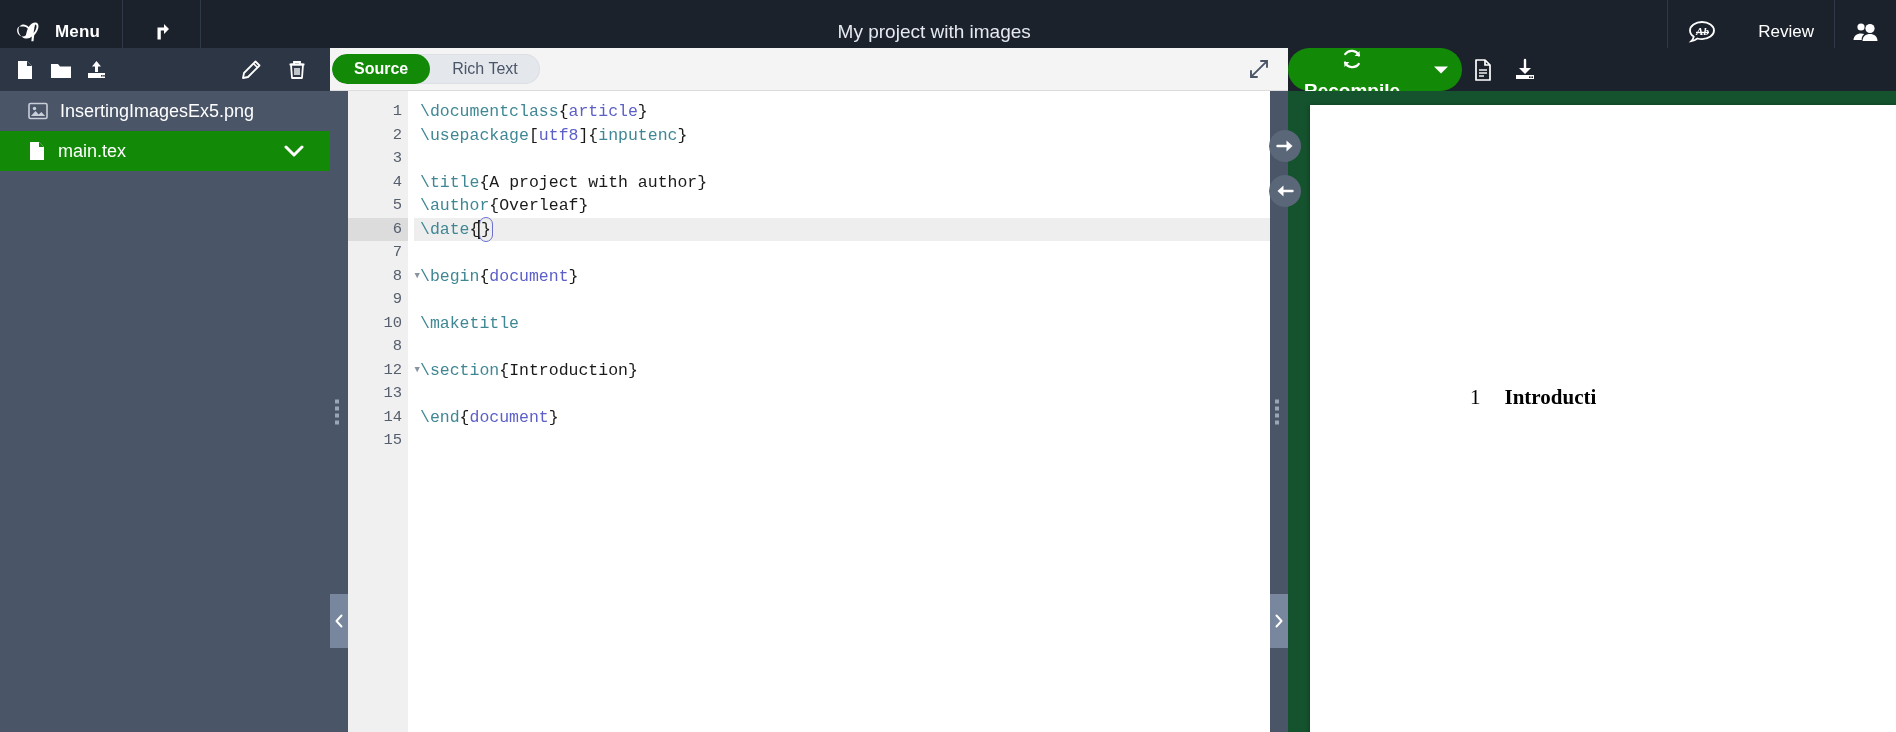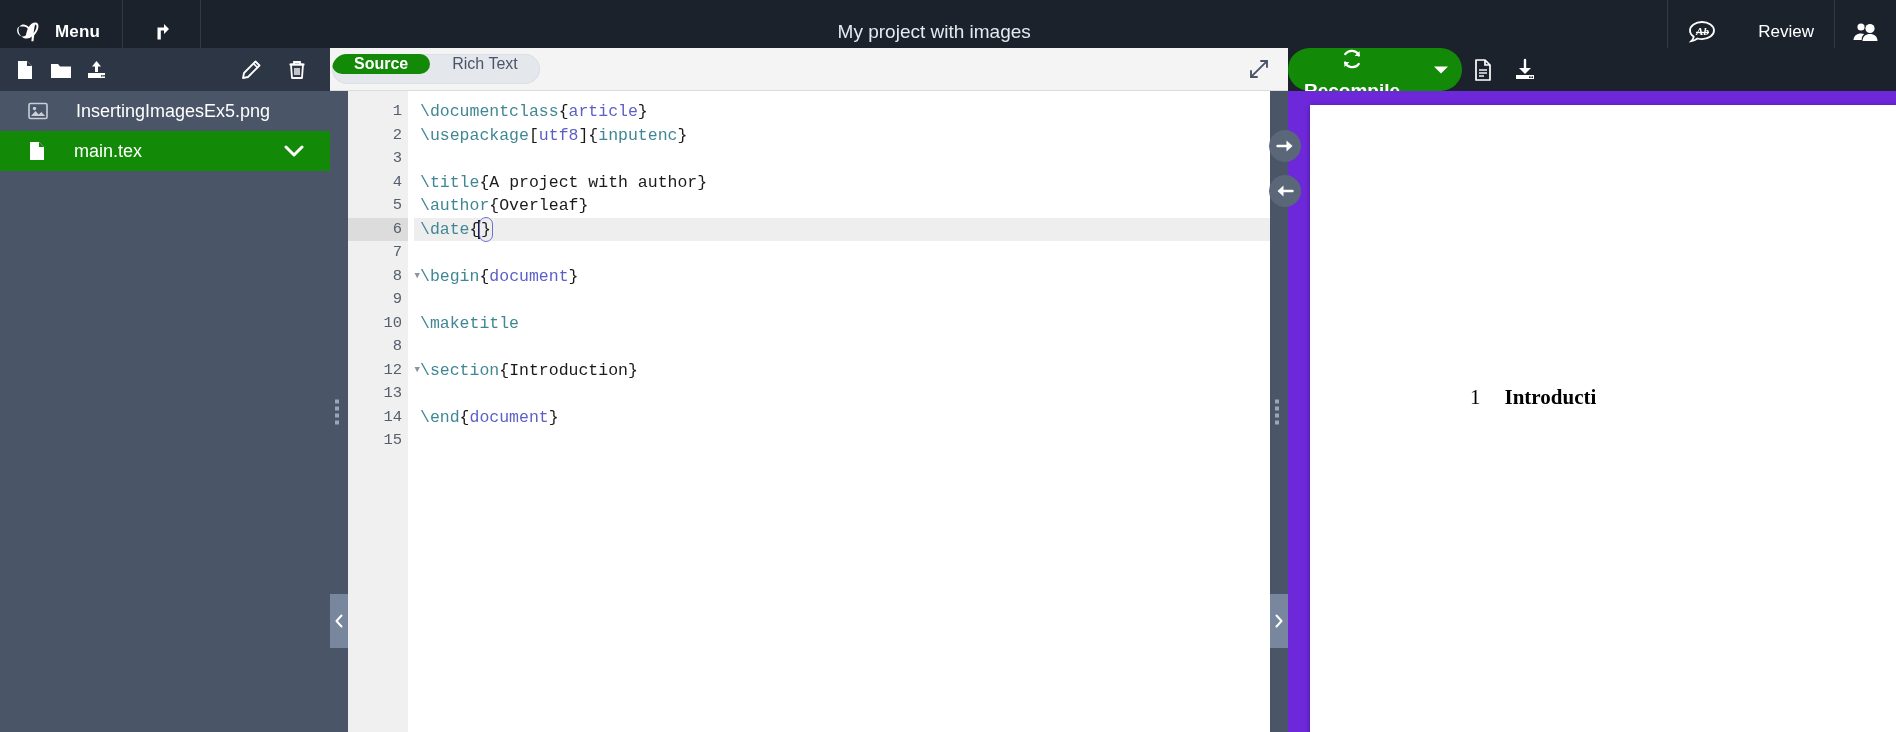--- a/index.html
+++ b/index.html
@@ -84,21 +84,21 @@
     border-radius: 16px;
     height: 30px;
     overflow: hidden;
     cursor: pointer;
     box-shadow: 0 0 0 1px #dcdfe5 inset;
   }
   .seg {
     display: flex; align-items: center; justify-content: center;
     padding: 0 22px;
     font-size: 16px; color: #4a5568;
-    height: 20px;
+    height: 30px;
   }
   .seg.active {
     background: #138a07;
     color: #fff; font-weight: 700;
     border-radius: 16px;
   }
   .expand-btn {
     margin-left: auto; margin-right: 16px;
     width: 26px; height: 26px;
     display: flex; align-items: center; justify-content: center;
@@ -139,21 +139,21 @@
 
   
   .filetree {
     position: absolute; left: 0; top: 91px;
     width: 330px; height: 641px;
     background: #4a5568;
   }
   .file-row {
     height: 40px;
     display: flex; align-items: center;
-    gap: 28px;
+    gap: 12px;
     padding-left: 28px;
     color: #fff;
     font-size: 18px;
     cursor: pointer;
     position: relative;
   }
   .file-row.selected { background: #138a07; font-weight: 400; }
   .file-row .chev {
     position: absolute; right: 26px; top: 50%;
     transform: translateY(-50%);
@@ -279,21 +279,21 @@
     color: #fff;
     display: flex; align-items: center; justify-content: center;
     margin-bottom: 13px;
     cursor: pointer;
   }
 
   
   .pdf-pane {
     position: absolute; left: 1288px; top: 91px;
     width: 608px; height: 641px;
-    background: #6d28d9;
+    background: #14532d;
     overflow: hidden;
     padding-left: 21px;
   }
   .pdf-page {
     position: absolute;
     left: 22px; top: 14px;
     width: 760px; height: 980px;
     background: #fff;
     box-shadow: 0 1px 5px rgba(0,0,0,.35);
   }

